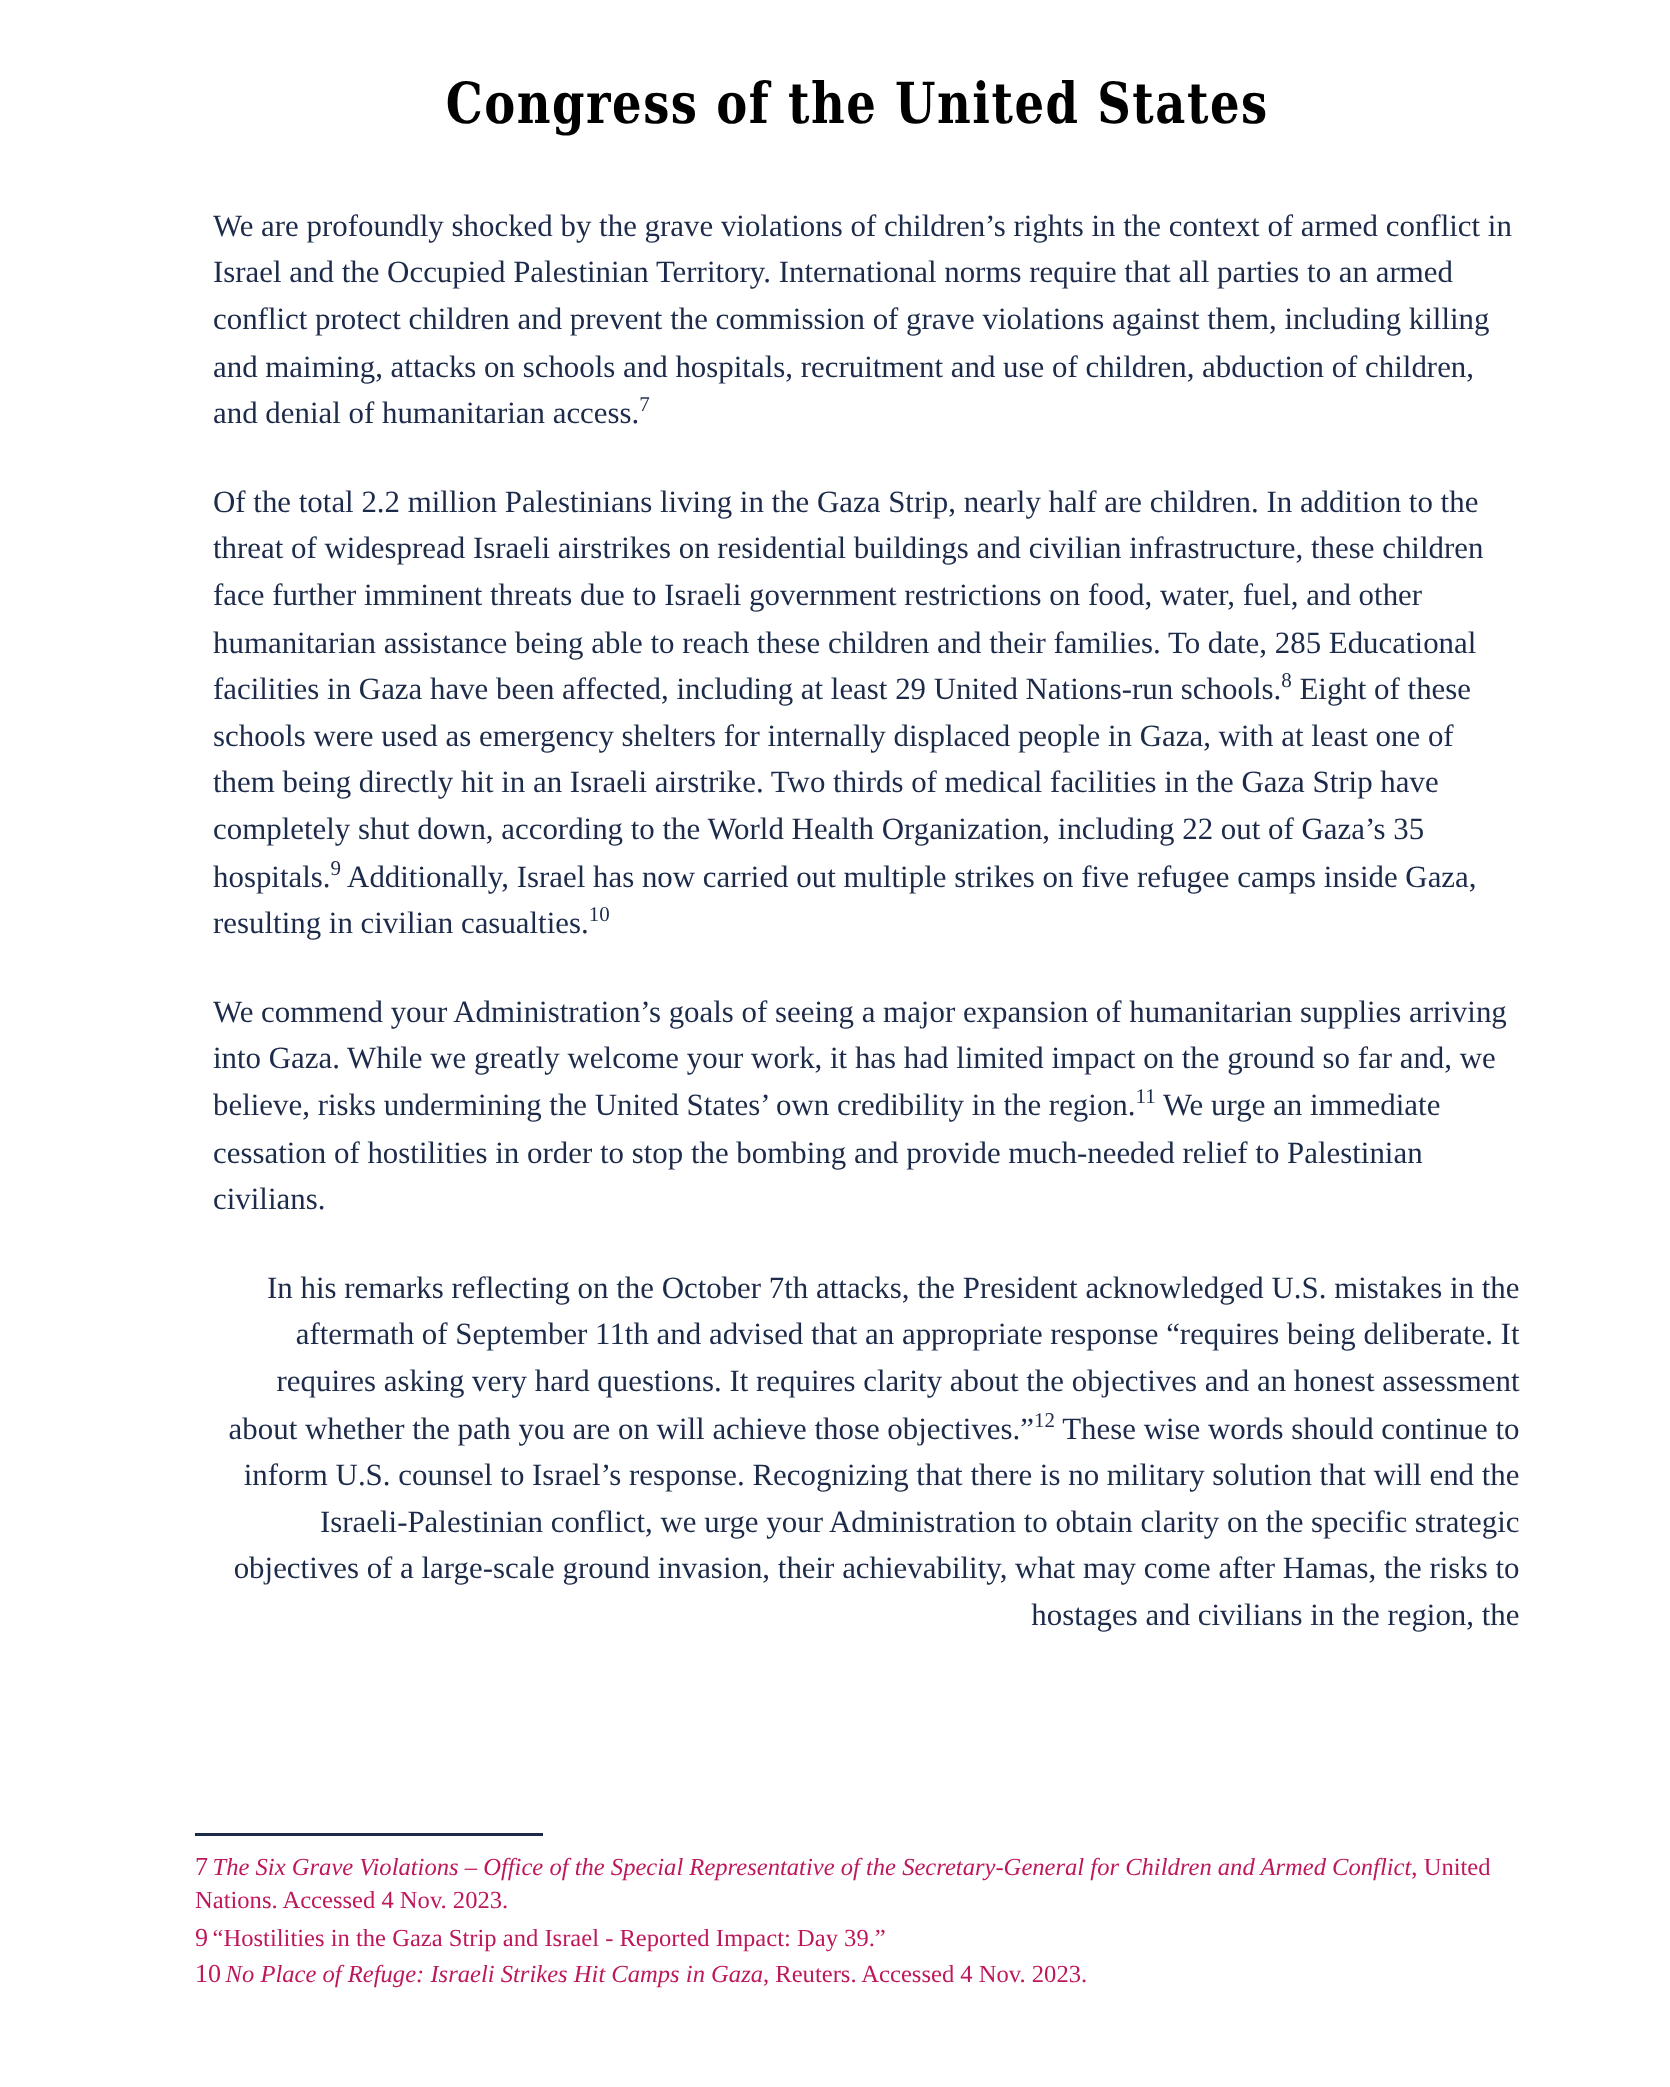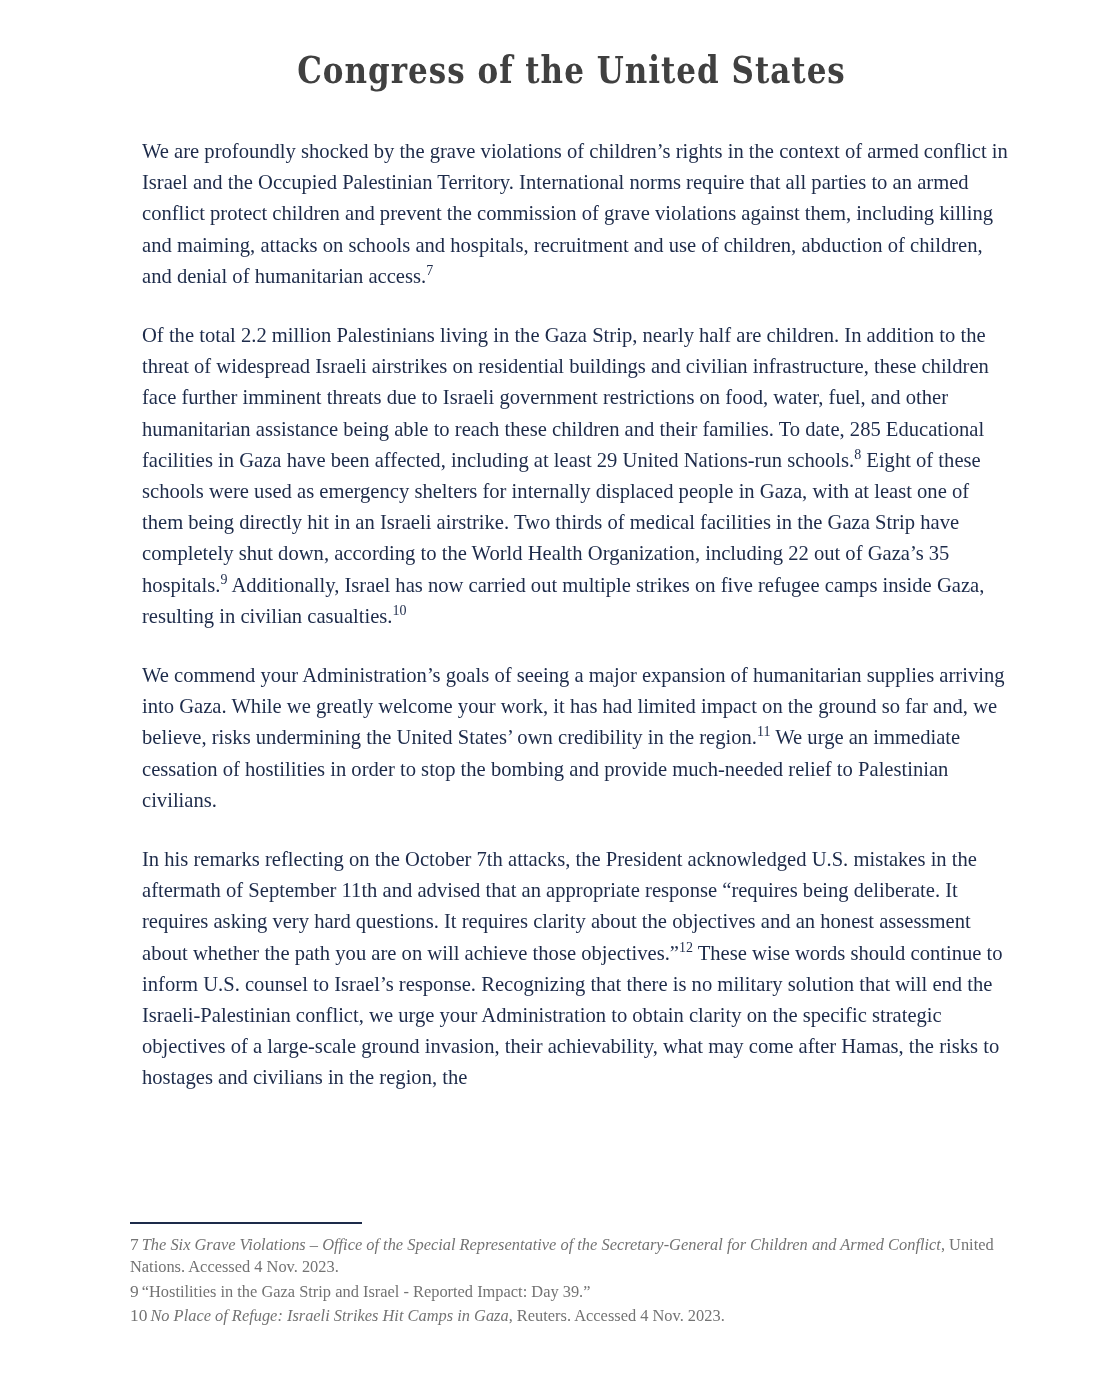--- a/index.html
+++ b/index.html
@@ -17,21 +17,21 @@
     font-family: "Liberation Serif", serif;
     color: #1d2b4a;
     overflow: hidden;
   }
   .letterhead {
     text-align: center;
     font-family: "DejaVu Serif", serif;
     font-weight: 700;
     font-size: 31px;
     letter-spacing: 1px;
-    color: #404040;
+    color: #000000;
     margin: 6px 0 0 0;
     padding-bottom: 4px;
   }
   .letterhead .lh-inner {
     display: inline-block;
     transform: scaleY(1.22);
     transform-origin: center;
   }
   .body-block {
     margin-top: 44px;
@@ -39,20 +39,21 @@
   p.para {
     font-size: 20.6px;
     line-height: 31.2px;
     text-align: left;
     margin: 0 0 28px 12px;
     color: #1d2b4a;
     hyphens: none;
   }
   p.para:last-of-type {
     margin-bottom: 0;
+    text-align: right;
   }
   sup {
     font-size: 0.68em;
     vertical-align: super;
     line-height: 0;
   }
   .footnotes {
     position: absolute;
     left: 130px;
     right: 100px;
@@ -61,21 +62,21 @@
   .fn-rule {
     width: 232px;
     height: 2px;
     background: #1d2b4a;
     margin-bottom: 9px;
   }
   .fn {
     font-size: 16.4px;
     line-height: 22.6px;
     margin: 0 0 1px 0;
-    color: #737373;
+    color: #be185d;
   }
   .fn .num {
     font-size: 17.4px;
     margin-right: 3px;
   }
   .it { font-style: italic; }
 </style>
 </head>
 <body>
 

